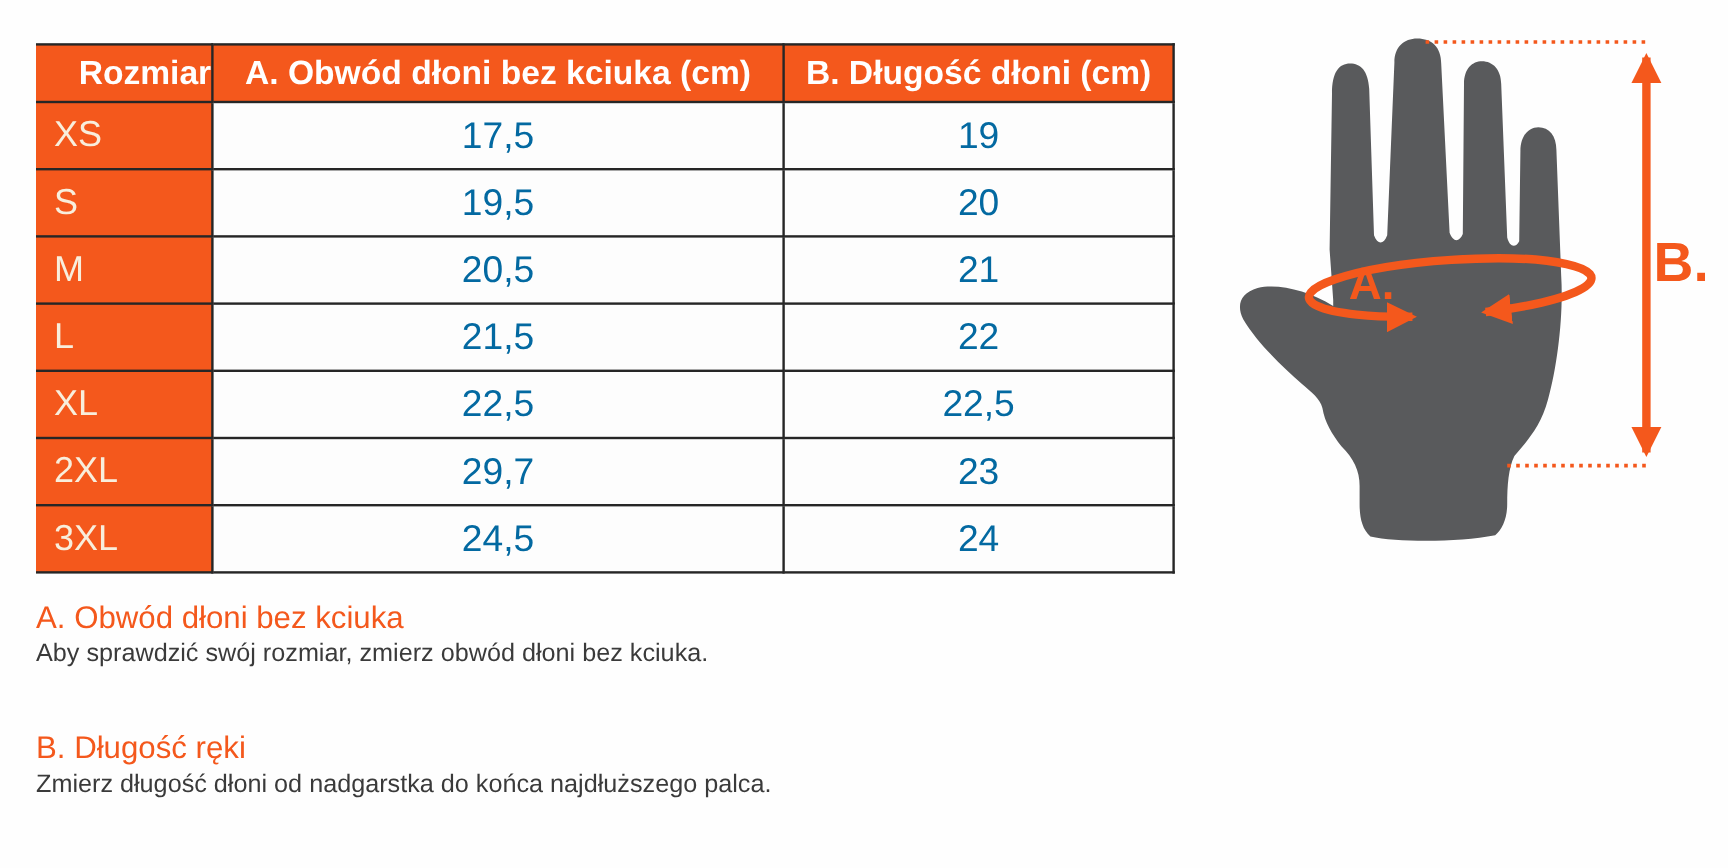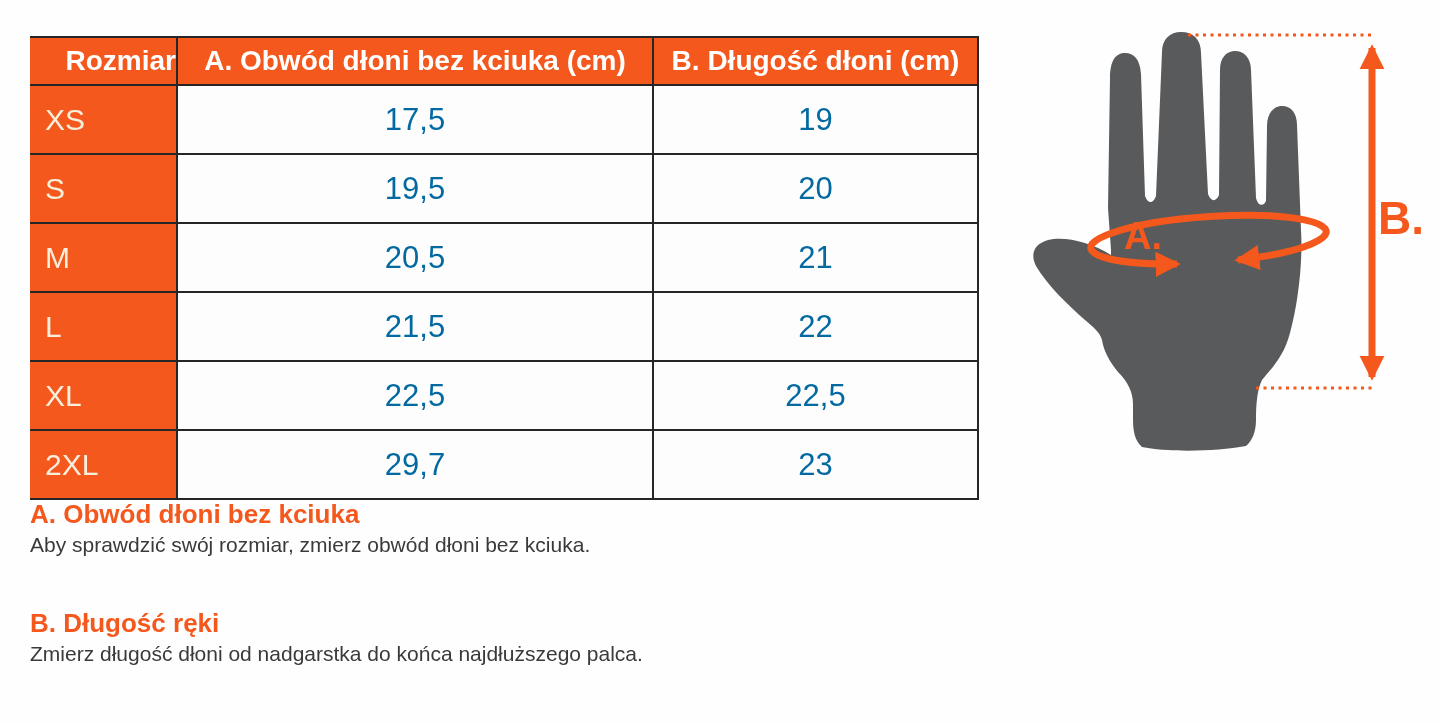--- a/index.html
+++ b/index.html
@@ -18,21 +18,21 @@
     border-collapse: collapse;
     table-layout: fixed;
   }
   .size-table th, .size-table td {
     border: 2px solid #262626;
     padding: 0;
     vertical-align: middle;
   }
   .size-table th:first-child, .size-table td:first-child { border-left: none; }
   .size-table thead tr { height: 48px; }
-  .size-table tbody tr { height: 69px; }
+  .size-table tbody tr { height: 56px; }
   .size-table th {
     background: #f4581c;
     color: #ffffff;
     font-weight: bold;
     font-size: 28px;
     text-align: center;
   }
   .size-table th.col-size { text-align: right; padding-left: 13px; }
   .size-table td {
     font-size: 31px;
@@ -43,21 +43,21 @@
   .size-table td.cell-size {
     background: #f4581c;
     color: #f8eedc;
     text-align: left;
     padding-left: 15px;
     font-size: 30px;
   }
 
   
   .note-heading, .note-body { position: absolute; left: 30px; white-space: nowrap; }
-  .note-heading { color: #f4581c; font-weight: bold; font-size: 26px; }
+  .note-heading { color: #f4581c; font-weight: normal; font-size: 26px; }
   .note-body    { color: #3a3a3a; font-size: 21px; }
   #noteA-h { top: 499px; }
   #noteA-b { top: 533px; }
   #noteB-h { top: 608px; }
   #noteB-b { top: 642px; }
 
   
   svg.hand-diagram { position: absolute; left: 1000px; top: 0; }
   .hand-fill { fill: #595a5c; }
   .orange-stroke { stroke: #f4581c; fill: none; }
@@ -104,20 +104,25 @@
       </tr>
       <tr>
         <td class="cell-size">XL</td>
         <td>22,5</td>
         <td>22,5</td>
       </tr>
       <tr>
         <td class="cell-size">2XL</td>
         <td>29,7</td>
         <td>23</td>
+      </tr>
+      <tr>
+        <td class="cell-size">3XL</td>
+        <td>24,5</td>
+        <td>24</td>
       </tr>
     </tbody>
   </table>
 
   <div id="noteA-h" class="note-heading">A. Obwód dłoni bez kciuka</div>
   <div id="noteA-b" class="note-body">Aby sprawdzić swój rozmiar, zmierz obwód dłoni bez kciuka.</div>
   <div id="noteB-h" class="note-heading">B. Długość ręki</div>
   <div id="noteB-b" class="note-body">Zmierz długość dłoni od nadgarstka do końca najdłuższego palca.</div>
 
   <svg class="hand-diagram" width="440" height="480" viewBox="1000 0 440 480">

